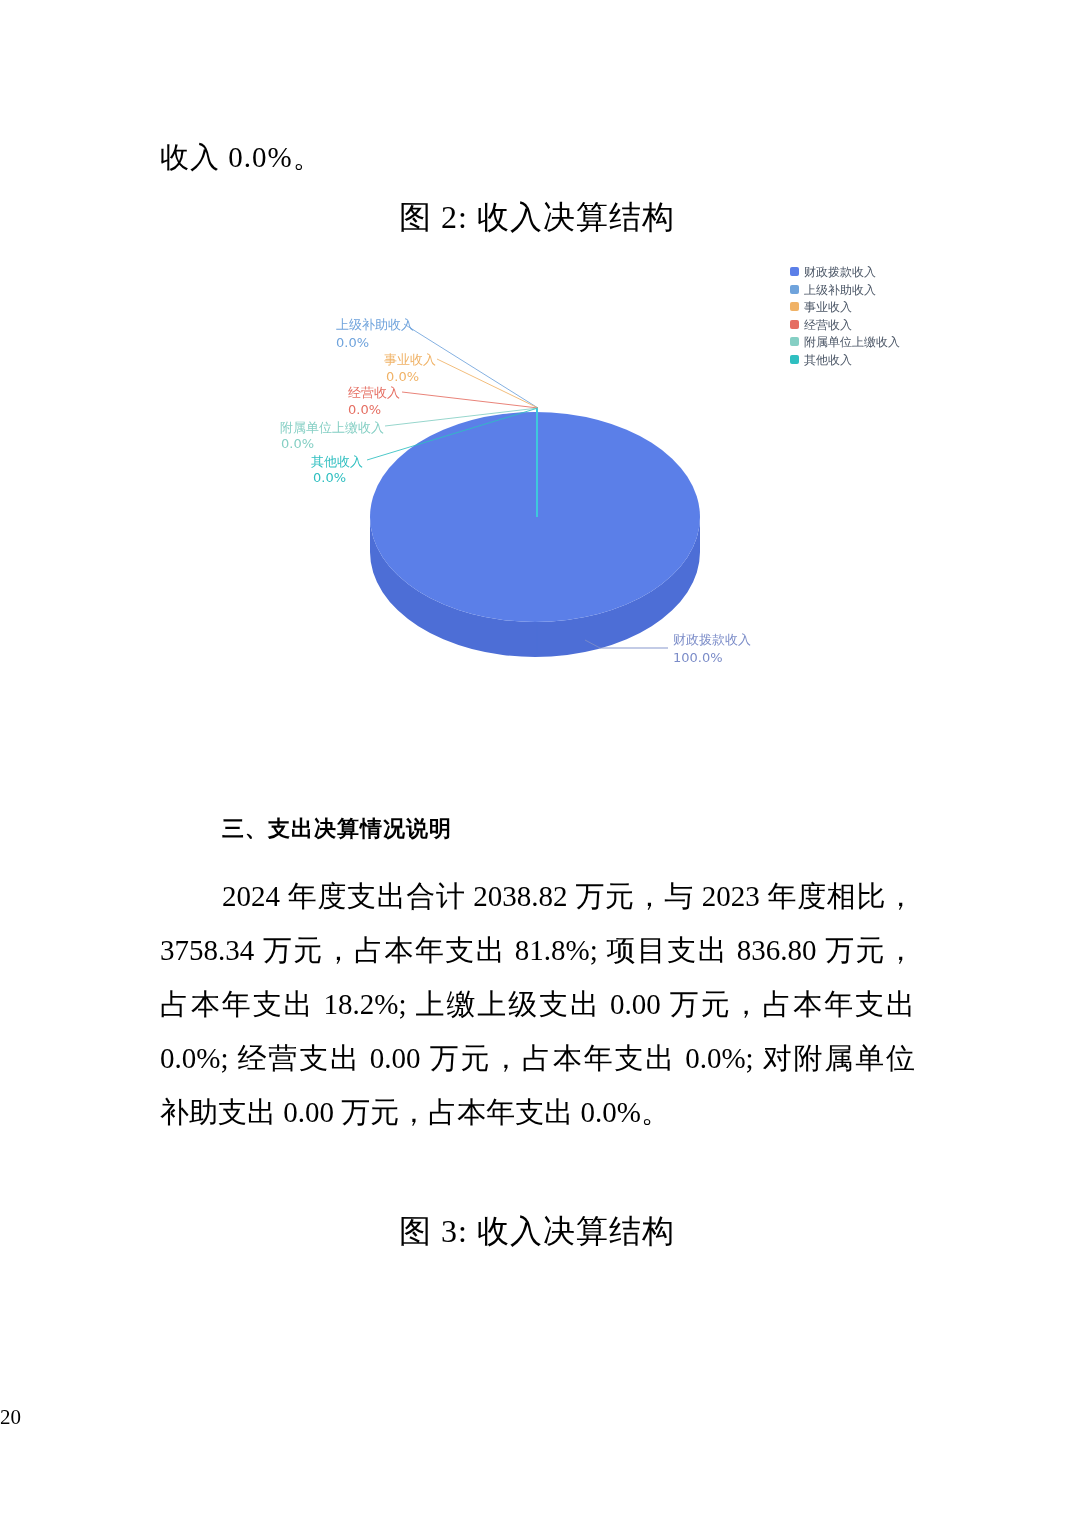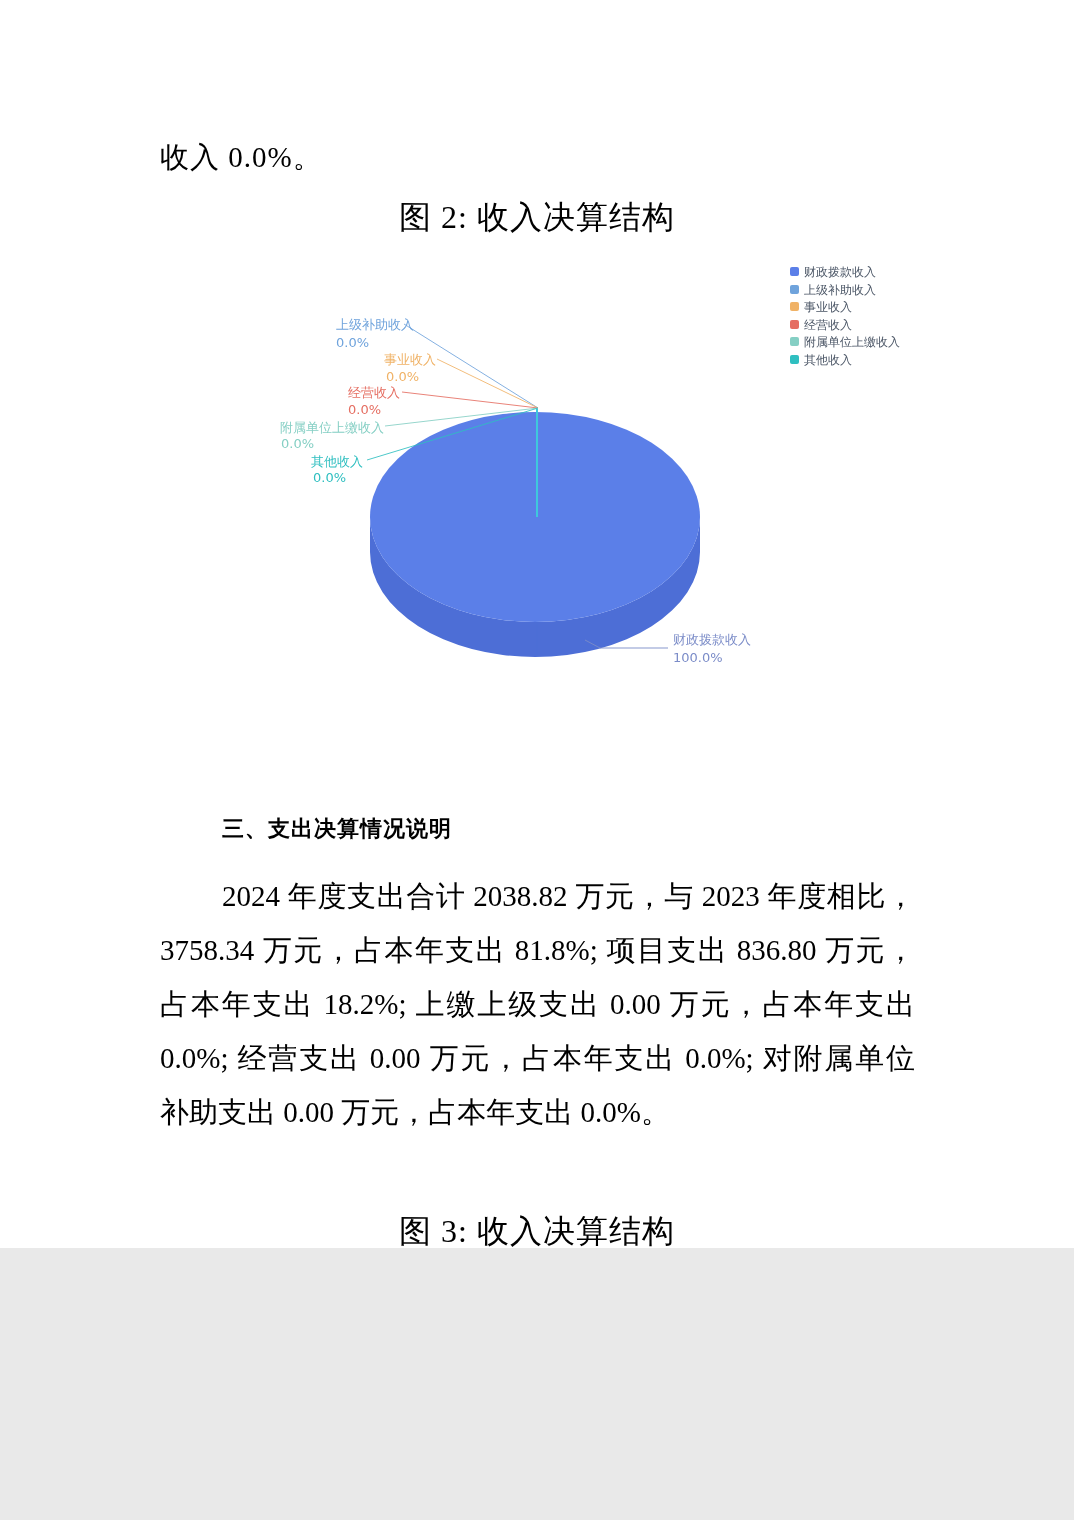--- a/index.html
+++ b/index.html
@@ -1,36 +1,36 @@
 <!DOCTYPE html>
 <html><head>
 <meta charset="utf-8">
 <style>
   html,body{margin:0;padding:0;background:#e9e9e9;}
   .page{
-    position:relative;width:1074px;height:1248px;margin:0 auto;
+    position:relative;width:1074px;height:1520px;margin:0 auto;
     background:#ffffff;overflow:hidden;
     font-family:"Liberation Serif","DejaVu Serif",serif;color:#000;
   }
   .intro{position:absolute;left:160px;top:138px;width:760px;font-size:29px;letter-spacing:1px;}
   .caption{position:absolute;left:0;width:1074px;text-align:center;font-size:32px;letter-spacing:1px;}
   .caption.fig2{top:196px;}
   .caption.fig3{top:1210px;}
   .chart{position:absolute;left:0;top:250px;width:1074px;height:460px;}
   .chart svg{display:block;}
   .svg-label{font-family:"DejaVu Sans","Liberation Sans",sans-serif;}
   .heading{
     position:absolute;left:160px;top:814px;width:760px;padding-left:62px;box-sizing:border-box;
     font-family:Liberation Serif, serif;font-weight:bold;font-size:22px;letter-spacing:1px;
   }
   .para{position:absolute;left:160px;top:869px;width:755px;font-size:29px;}
   .pline{height:54px;line-height:54px;white-space:nowrap;text-align:justify;text-align-last:justify;}
   .pline.indent{padding-left:62px;}
   .pline.last{text-align-last:left;}
-  .pagenum{position:absolute;left:0;top:1405px;width:1074px;text-align:right;font-size:21px;}
+  .pagenum{position:absolute;left:0;top:1405px;width:1074px;text-align:left;font-size:21px;}
 </style>
 </head>
 <body>
 
 <div class="page">
 
   <div class="intro">收入 0.0%。</div>
 
   <div class="caption fig2">图 2: 收入决算结构</div>
 

